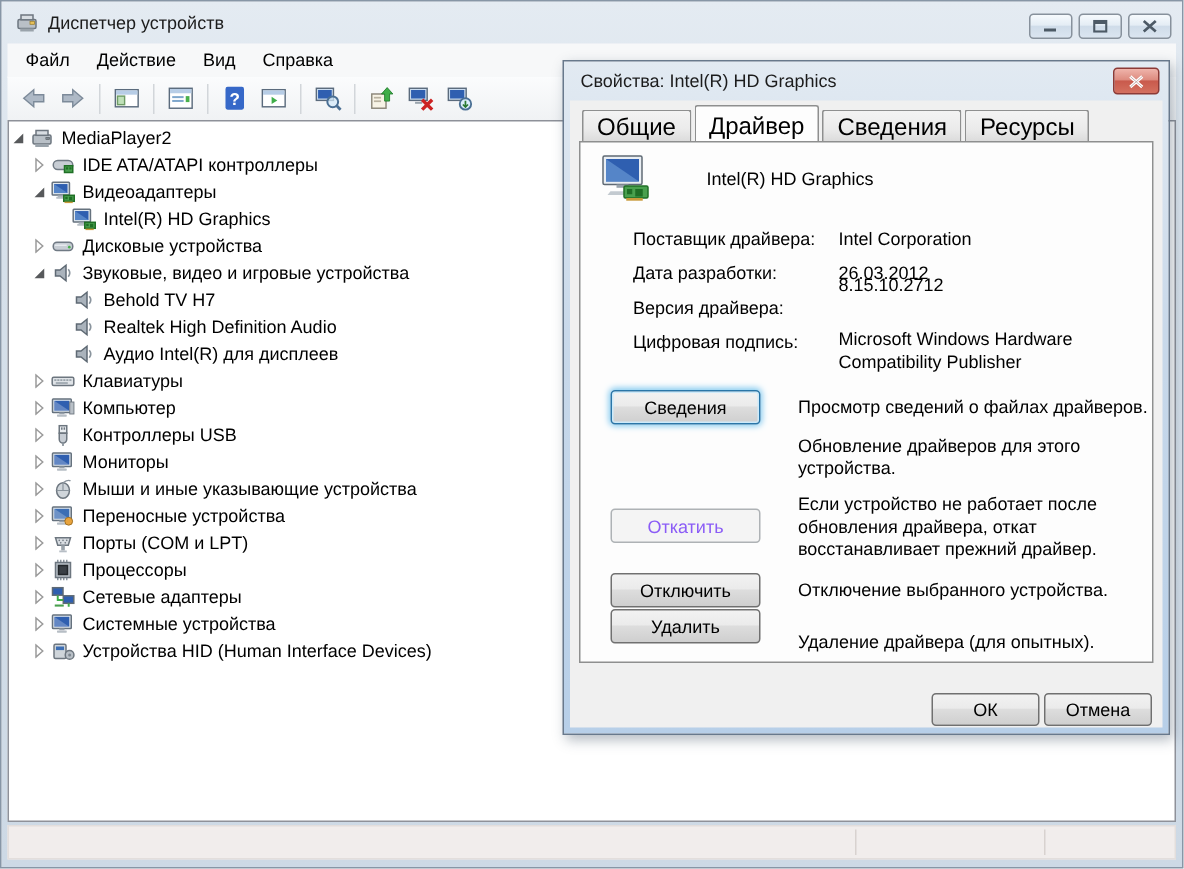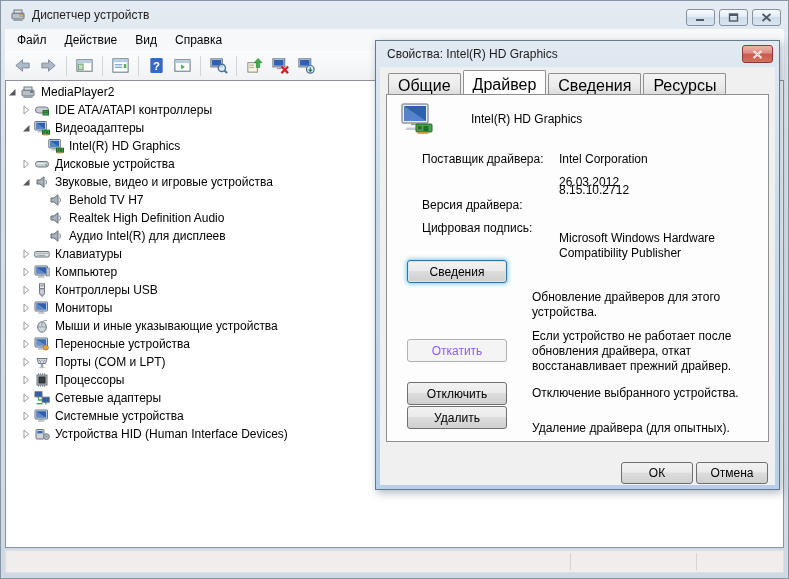--- a/index.html
+++ b/index.html
@@ -592,26 +592,28 @@
                 <rect x="22.5" y="24" width="5" height="5"></rect>
               </g>
               <rect x="16.5" y="30" width="11" height="1.8" fill="#c89b3c"></rect>
             </svg>
         </span>
         <span class="device-name">Intel(R) HD Graphics</span>
       </div>
 
     <div class="ilabel" style="top: 57px;">Поставщик драйвера:</div>
         <div class="ivalue" style="top: 57px;">Intel Corporation</div>
+        <div class="ilabel" style="top: 80px;">Дата разработки:</div>
         <div class="ivalue" style="top: 80px;">26.03.2012</div>
         <div class="ilabel" style="top: 103px;">Версия драйвера:</div>
         <div class="ivalue" style="top: 88px;">8.15.10.2712</div>
         <div class="ilabel" style="top: 126px;">Цифровая подпись:</div>
-        <div class="ivalue" style="top: 136px;">Microsoft Windows Hardware Compatibility Publisher</div>
+        <div class="ivalue" style="top: 124px;">Microsoft Windows Hardware Compatibility Publisher</div>
         <button class="abtn focused" style="top: 165px;">Сведения</button>
+        <div class="adesc" style="top: 169px;">Просмотр сведений о файлах драйверов.</div>
         <div class="adesc" style="top: 195px;">Обновление драйверов для этого устройства.</div>
         <button class="abtn disabled" disabled="" style="top: 244px;">Откатить</button>
         <div class="adesc" style="top: 234px;">Если устройство не работает после обновления драйвера, откат восстанавливает прежний драйвер.</div>
         <button class="abtn" style="top: 287px;">Отключить</button>
         <div class="adesc" style="top: 291px;">Отключение выбранного устройства.</div>
         <button class="abtn" style="top: 311px;">Удалить</button>
         <div class="adesc" style="top: 326px;">Удаление драйвера (для опытных).</div>
       </div>
 
     <button class="fbtn ok">ОК</button>

